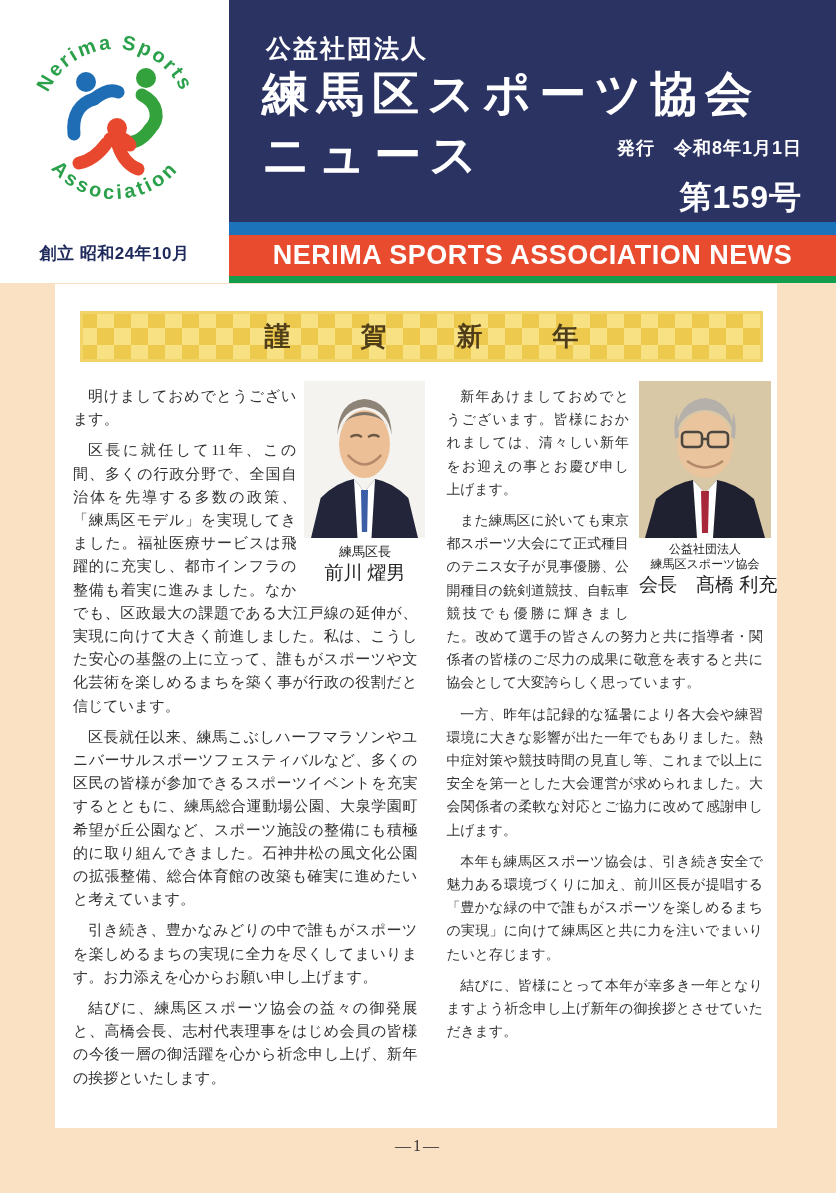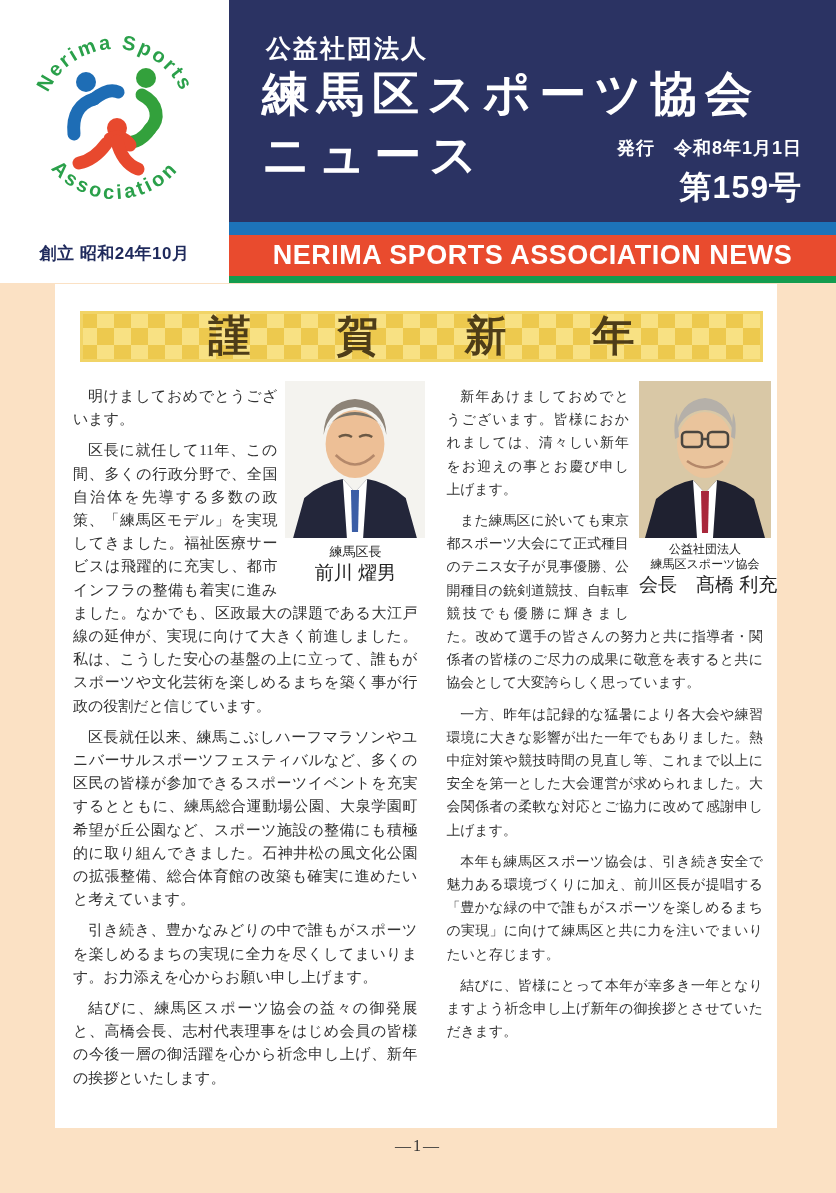--- a/index.html
+++ b/index.html
@@ -17,52 +17,52 @@
   .founded { position:absolute; left:0; top:242px; width:100%; text-align:center;
              color:#1f2a5c; font-size:17px; font-weight:700; letter-spacing:0.5px; }
 
   .masthead { position:absolute; left:229px; top:0; width:607px; height:222px; background:#2b3363; }
   .org-type { position:absolute; left:37px; top:32px; color:#fff; font-size:25px; font-weight:700; letter-spacing:2px; }
   .title-line { position:absolute; left:33px; color:#fff; font-size:47px; font-weight:800; letter-spacing:8px; white-space:nowrap; }
   .t1 { top:63px; }
   .t2 { top:124px; }
   .issue-info { position:absolute; right:34px; top:136px; text-align:right; color:#fff; }
   .issue-date { font-size:18px; font-weight:700; letter-spacing:1px; }
-  .issue-number { font-size:32px; font-weight:700; margin-top:6px; letter-spacing:1px; }
+  .issue-number { font-size:32px; font-weight:700; margin-top:16px; letter-spacing:1px; }
 
   .stripe-blue  { position:absolute; left:229px; top:222px; width:607px; height:13px; background:#1d73b9; }
   .red-banner   { position:absolute; left:229px; top:235px; width:607px; height:41px; background:#e94b2e;
                   color:#fff; font-weight:700; font-size:27px; letter-spacing:0.5px;
                   display:flex; align-items:center; justify-content:center; }
   .stripe-green { position:absolute; left:229px; top:276px; width:607px; height:7px; background:#149c4f; }
 
   
   .panel { position:absolute; left:55px; top:284px; width:722px; min-height:844px;
            background:#fff; padding-bottom:14px; }
   .gold-banner {
     margin:27px 14px 0 25px; height:51px;
     background:repeating-conic-gradient(#f8e183 0% 25%, #edc94e 0% 50%);
     background-size:34px 34px;
     box-shadow:inset 0 0 0 3px #f1d467;
     text-align:center; line-height:51px;
     font-family:"Liberation Serif","DejaVu Serif",serif;
-    font-size:42px; font-weight:700; color:#4e3d18;
+    font-size:26px; font-weight:700; color:#4e3d18;
     letter-spacing:22px; text-indent:22px; white-space:nowrap; overflow:hidden;
   }
 
   .columns { display:flex; margin:15px 6px 0 10px; gap:13px; }
   .col { font-family:"Liberation Serif","DejaVu Serif",serif; color:#333;
          text-align:justify; }
   .col-left  { width:362px; font-size:15px;   line-height:23.2px; }
   .col-right { width:334px; font-size:13.9px; line-height:23.2px; }
   .col p { margin:8px; text-indent:1em; }
 
   .photo-fig { float:right; margin:4px 0 6px 10px; text-align:center;
                font-family:"Liberation Sans","DejaVu Sans",sans-serif; }
-  .fig-left  { width:140px; }
+  .fig-left  { width:121px;font-family:Liberation Serif, serif; }
   .fig-right { width:132px; }
   .portrait { display:block; width:100%; height:157px; }
   .cap-title { font-size:13px; line-height:17px; color:#222; margin-top:5px; font-weight:500; }
   .cap-xs    { font-size:12px; line-height:15px; color:#222; font-weight:500; }
   .cap-name  { font-size:19px; line-height:24px; color:#222; margin-top:1px; font-weight:500; white-space:nowrap; }
 
   .page-number { position:absolute; left:0; top:1137px; width:836px; text-align:center;
                  font-family:"Liberation Serif","DejaVu Serif",serif;
                  font-size:16px; color:#333; letter-spacing:2px; }
 </style>

